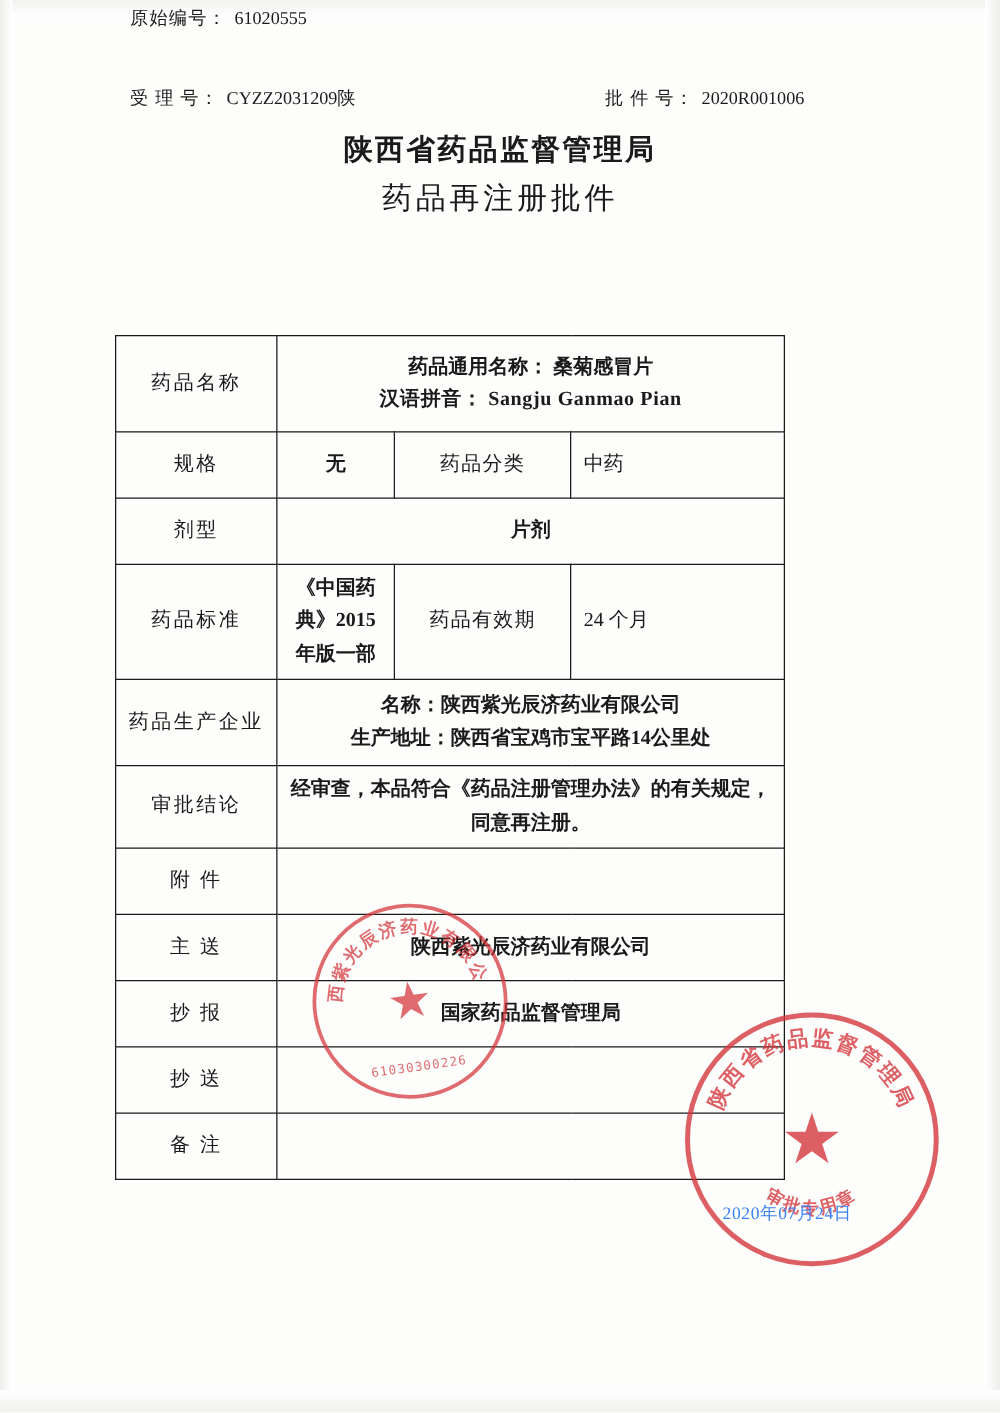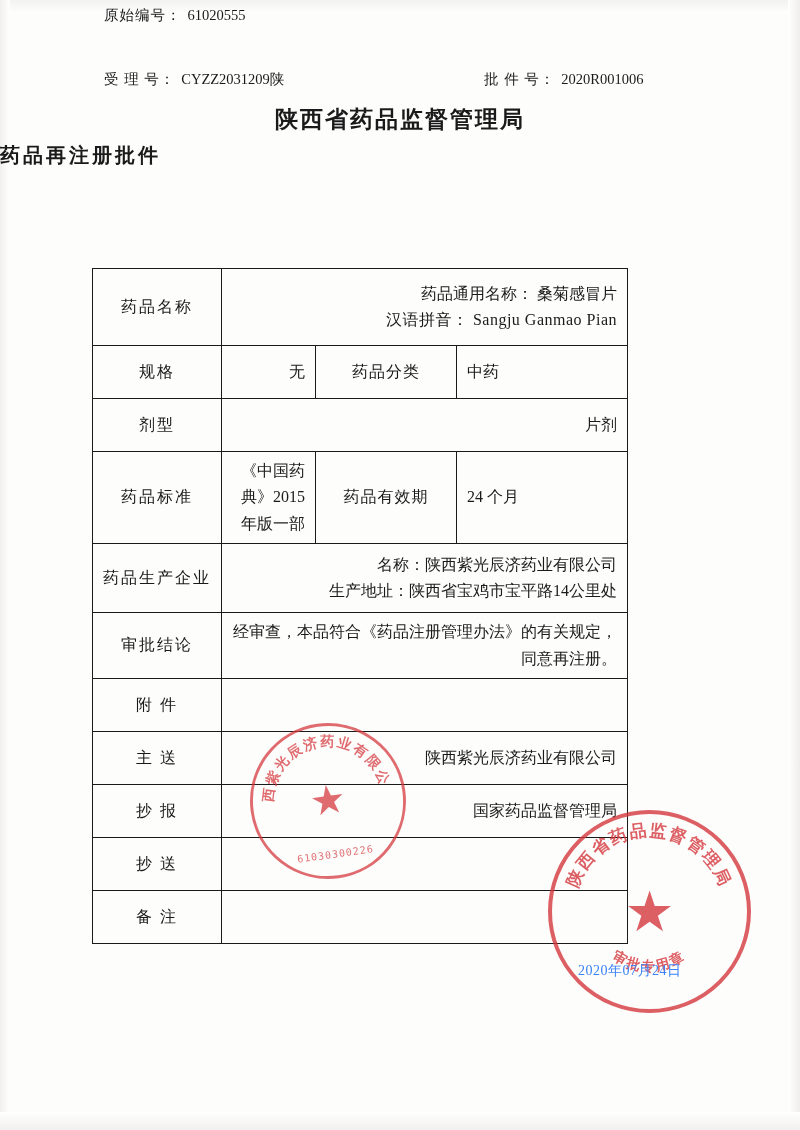--- a/index.html
+++ b/index.html
@@ -51,22 +51,23 @@
     font-size: 23px;
     font-weight: bold;
     letter-spacing: 2px;
     font-family: "DejaVu Serif", "Liberation Serif", serif;
   }
   .doc-title {
     position: absolute;
     top: 142px;
     left: 0;
     width: 800px;
-    font-size: 20px;
-    font-weight: bold;
+    text-align: center;
+    font-size: 24px;
+    font-weight: normal;
     letter-spacing: 3px;
     font-family: "DejaVu Serif", "Liberation Serif", serif;
   }
 
   .meta {
     position: absolute;
     left: 104px;
     width: 600px;
     font-size: 14.5px;
   }
@@ -107,21 +108,22 @@
     vertical-align: middle;
     line-height: 1.65;
   }
   td.label {
     width: 108px;
     text-align: center;
     letter-spacing: 2px;
     white-space: nowrap;
   }
   td.value {
-    text-align: right;
+    text-align: center;
+    font-weight: bold;
   }
   td.mid-label {
     width: 120px;
     text-align: center;
     letter-spacing: 1px;
     white-space: nowrap;
   }
   td.mid-value {
     width: 150px;
     text-align: left;

